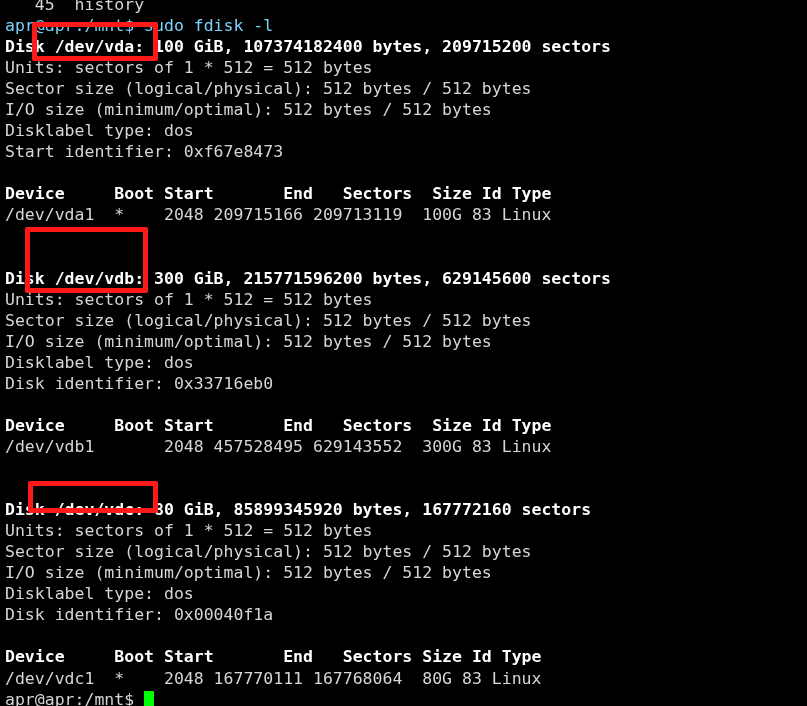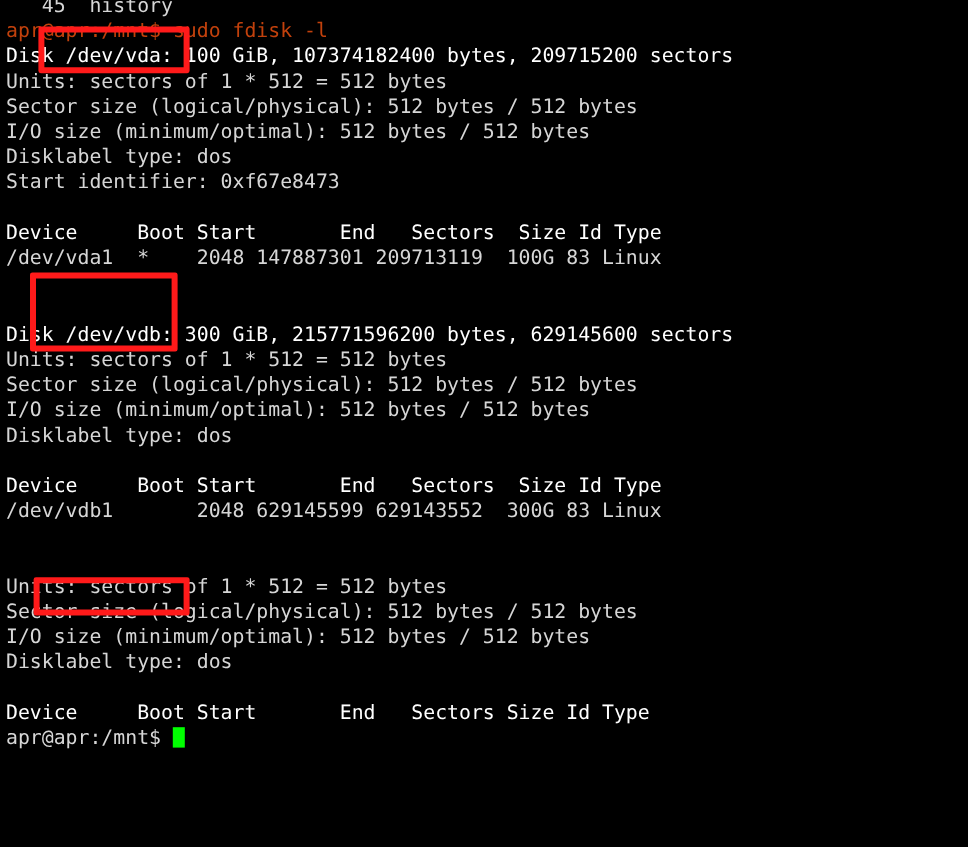--- a/index.html
+++ b/index.html
@@ -37,28 +37,28 @@
   }
 
   .line {
     white-space: pre;
     height: 21.05px;
     font-size: 16.5px;
     line-height: 21.05px;
     color: #d6d6d6;
   }
   .line.bold {
-    font-weight: normal;
+    font-weight: bold;
     color: #ffffff;
   }
   .line.blank {
     color: transparent;
   }
   .line.prompt {
-    color: #c2410c;
+    color: #7dd3fc;
   }
 
   
   .cursorline {
     white-space: pre;
     height: 21.05px;
     line-height: 21.05px;
     font-size: 16.5px;
     color: #d6d6d6;
     position: relative;
@@ -92,41 +92,45 @@
     <div class="line prompt">apr@apr:/mnt$ sudo fdisk -l</div>
 
     <div class="line bold">Disk /dev/vda: 100 GiB, 107374182400 bytes, 209715200 sectors</div>
     <div class="line">Units: sectors of 1 * 512 = 512 bytes</div>
     <div class="line">Sector size (logical/physical): 512 bytes / 512 bytes</div>
     <div class="line">I/O size (minimum/optimal): 512 bytes / 512 bytes</div>
     <div class="line">Disklabel type: dos</div>
     <div class="line">Start identifier: 0xf67e8473</div>
     <div class="line blank"></div>
     <div class="line bold">Device     Boot Start       End   Sectors  Size Id Type</div>
-    <div class="line">/dev/vda1  *    2048 147887301 209713119  100G 83 Linux</div>
+    <div class="line">/dev/vda1  *    2048 209715166 209713119  100G 83 Linux</div>
     <div class="line blank"></div>
     <div class="line blank"></div>
 
     <div class="line bold">Disk /dev/vdb: 300 GiB, 215771596200 bytes, 629145600 sectors</div>
     <div class="line">Units: sectors of 1 * 512 = 512 bytes</div>
     <div class="line">Sector size (logical/physical): 512 bytes / 512 bytes</div>
     <div class="line">I/O size (minimum/optimal): 512 bytes / 512 bytes</div>
     <div class="line">Disklabel type: dos</div>
+    <div class="line">Disk identifier: 0x33716eb0</div>
     <div class="line blank"></div>
     <div class="line bold">Device     Boot Start       End   Sectors  Size Id Type</div>
-    <div class="line">/dev/vdb1       2048 629145599 629143552  300G 83 Linux</div>
+    <div class="line">/dev/vdb1       2048 457528495 629143552  300G 83 Linux</div>
     <div class="line blank"></div>
     <div class="line blank"></div>
 
+    <div class="line bold">Disk /dev/vdc: 80 GiB, 85899345920 bytes, 167772160 sectors</div>
     <div class="line">Units: sectors of 1 * 512 = 512 bytes</div>
     <div class="line">Sector size (logical/physical): 512 bytes / 512 bytes</div>
     <div class="line">I/O size (minimum/optimal): 512 bytes / 512 bytes</div>
     <div class="line">Disklabel type: dos</div>
+    <div class="line">Disk identifier: 0x00040f1a</div>
     <div class="line blank"></div>
     <div class="line bold">Device     Boot Start       End   Sectors Size Id Type</div>
+    <div class="line">/dev/vdc1  *    2048 167770111 167768064  80G 83 Linux</div>
 
     <div class="cursorline"><span>apr@apr:/mnt$ </span><span class="cursor"></span></div>
 
   </div>
 
   <div class="annot" style="left:32px; top:22px; width:126px; height:39px;"></div>
   <div class="annot" style="left:25px; top:227px; width:123px; height:66px;"></div>
   <div class="annot" style="left:28px; top:481px; width:130px; height:32px;"></div>
 
 </div>

